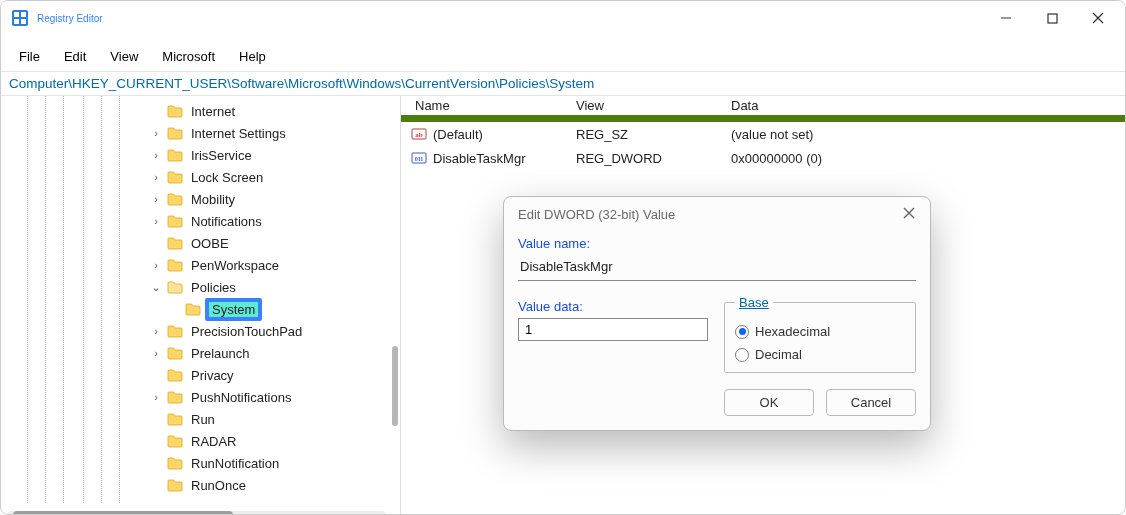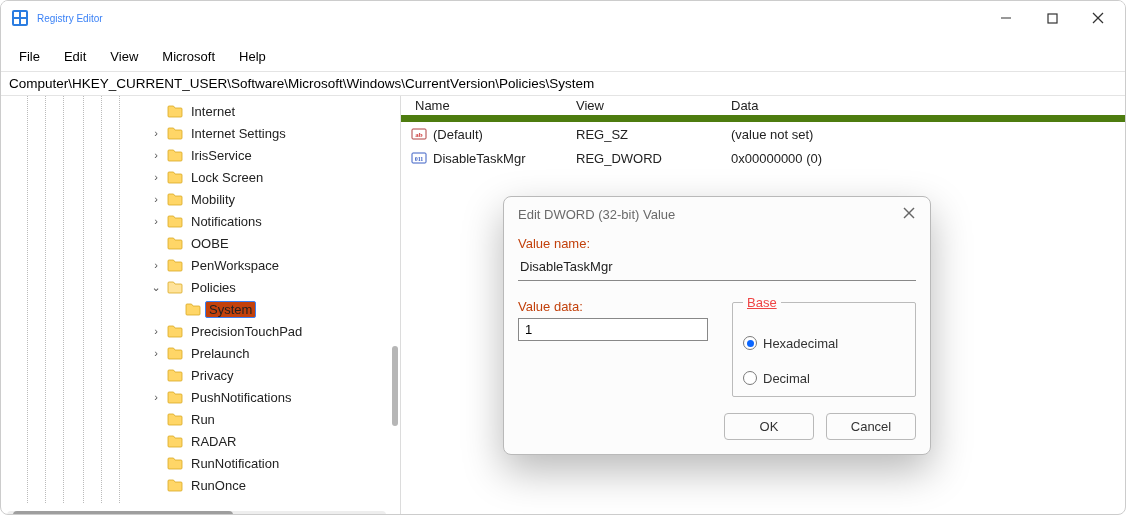--- a/index.html
+++ b/index.html
@@ -42,21 +42,21 @@
     color:#000000;
     margin-top:12px;
   }
   .menu-item { padding: 2px 12px; }
   
   .addressbar {
     border-top: 1px solid #e4e4e4;
     border-bottom: 1px solid #e4e4e4;
     padding: 4px 8px;
     font-size: 13.5px;
-    color:#000000;
+    color:#0369a1;
     white-space:nowrap;
   }
   
   .split {
     display:flex;
     height: calc(100% - 34px - 24px - 28px);
   }
   .tree-pane {
     width: 400px;
     border-right: 1px solid #dcdcdc;
@@ -80,21 +80,21 @@
   }
   .node .expander {
     width:14px; text-align:center;
     color:#555;
     font-size:11px;
   }
   .node .folder {
     width:16px; height:14px;
   }
   .node .label { padding: 1px 4px; }
-  .node.selected .label { background:#c2410c; border:1px solid #3b82f6; border-radius:2px; padding:0 3px;}
+  .node.selected .label { background:#5eead4; border:4px solid #3b82f6; border-radius:2px; padding:0 3px;}
   .indent1 { padding-left: 18px; }
   .indent2 { padding-left: 36px; }
 
   
   .guides {
     position:absolute; top:0; bottom:20px; left:0;
     pointer-events:none;
   }
   .guides div {
     position:absolute; top:0; bottom:0;
@@ -169,44 +169,44 @@
     color:#333;
   }
   .dlg-title {
     display:flex; align-items:center;
     padding:10px 12px 8px 14px;
     color:#6a6a6a;
   }
   .dlg-title .t { flex:1; }
   .dlg-close { width:18px; text-align:center; color:#555;}
   .dlg-body { padding: 2px 14px 14px 14px;}
-  .field-label { color:#c2410c; margin-top:4px; margin-bottom:4px; }
+  .field-label { color:#1d4ed8; margin-top:4px; margin-bottom:4px; }
   .ro-field {
     border-bottom:1px solid #888;
     padding:4px 2px 6px 2px;
     color:#222;
   }
-  .row2 { display:flex; gap:24px; margin-top:14px;}
+  .row2 { display:flex; gap:16px; margin-top:14px;}
   .col-left { flex:0 0 190px; }
   .col-right { flex:1; }
   .text-input {
     width:100%;
     border:1px solid #888;
     padding:3px 6px;
     font-size:13px;
     font-family:inherit;
     background:#fff;
   }
   fieldset {
     border:1px solid #bbb;
     border-radius:2px;
     padding:6px 10px 10px 10px;
   }
-  fieldset legend { padding:0 4px; color:#ef4444;text-decoration:underline;}
-  .radio-row { display:flex; gap:6px; margin-top:20px;}
+  fieldset legend { padding:0 4px; color:#0369a1;text-decoration:underline;}
+  .radio-row { display:flex; align-items:center; gap:6px; margin-top:8px;}
   .radio {
     width:14px; height:14px;
     border:1px solid #7a7a7a;
     border-radius:50%;
     display:inline-flex; align-items:center; justify-content:center;
     background:#fff;
   }
   .radio.checked::after{
     content:""; width:7px; height:7px; border-radius:50%;
     background:#0a66ff;

